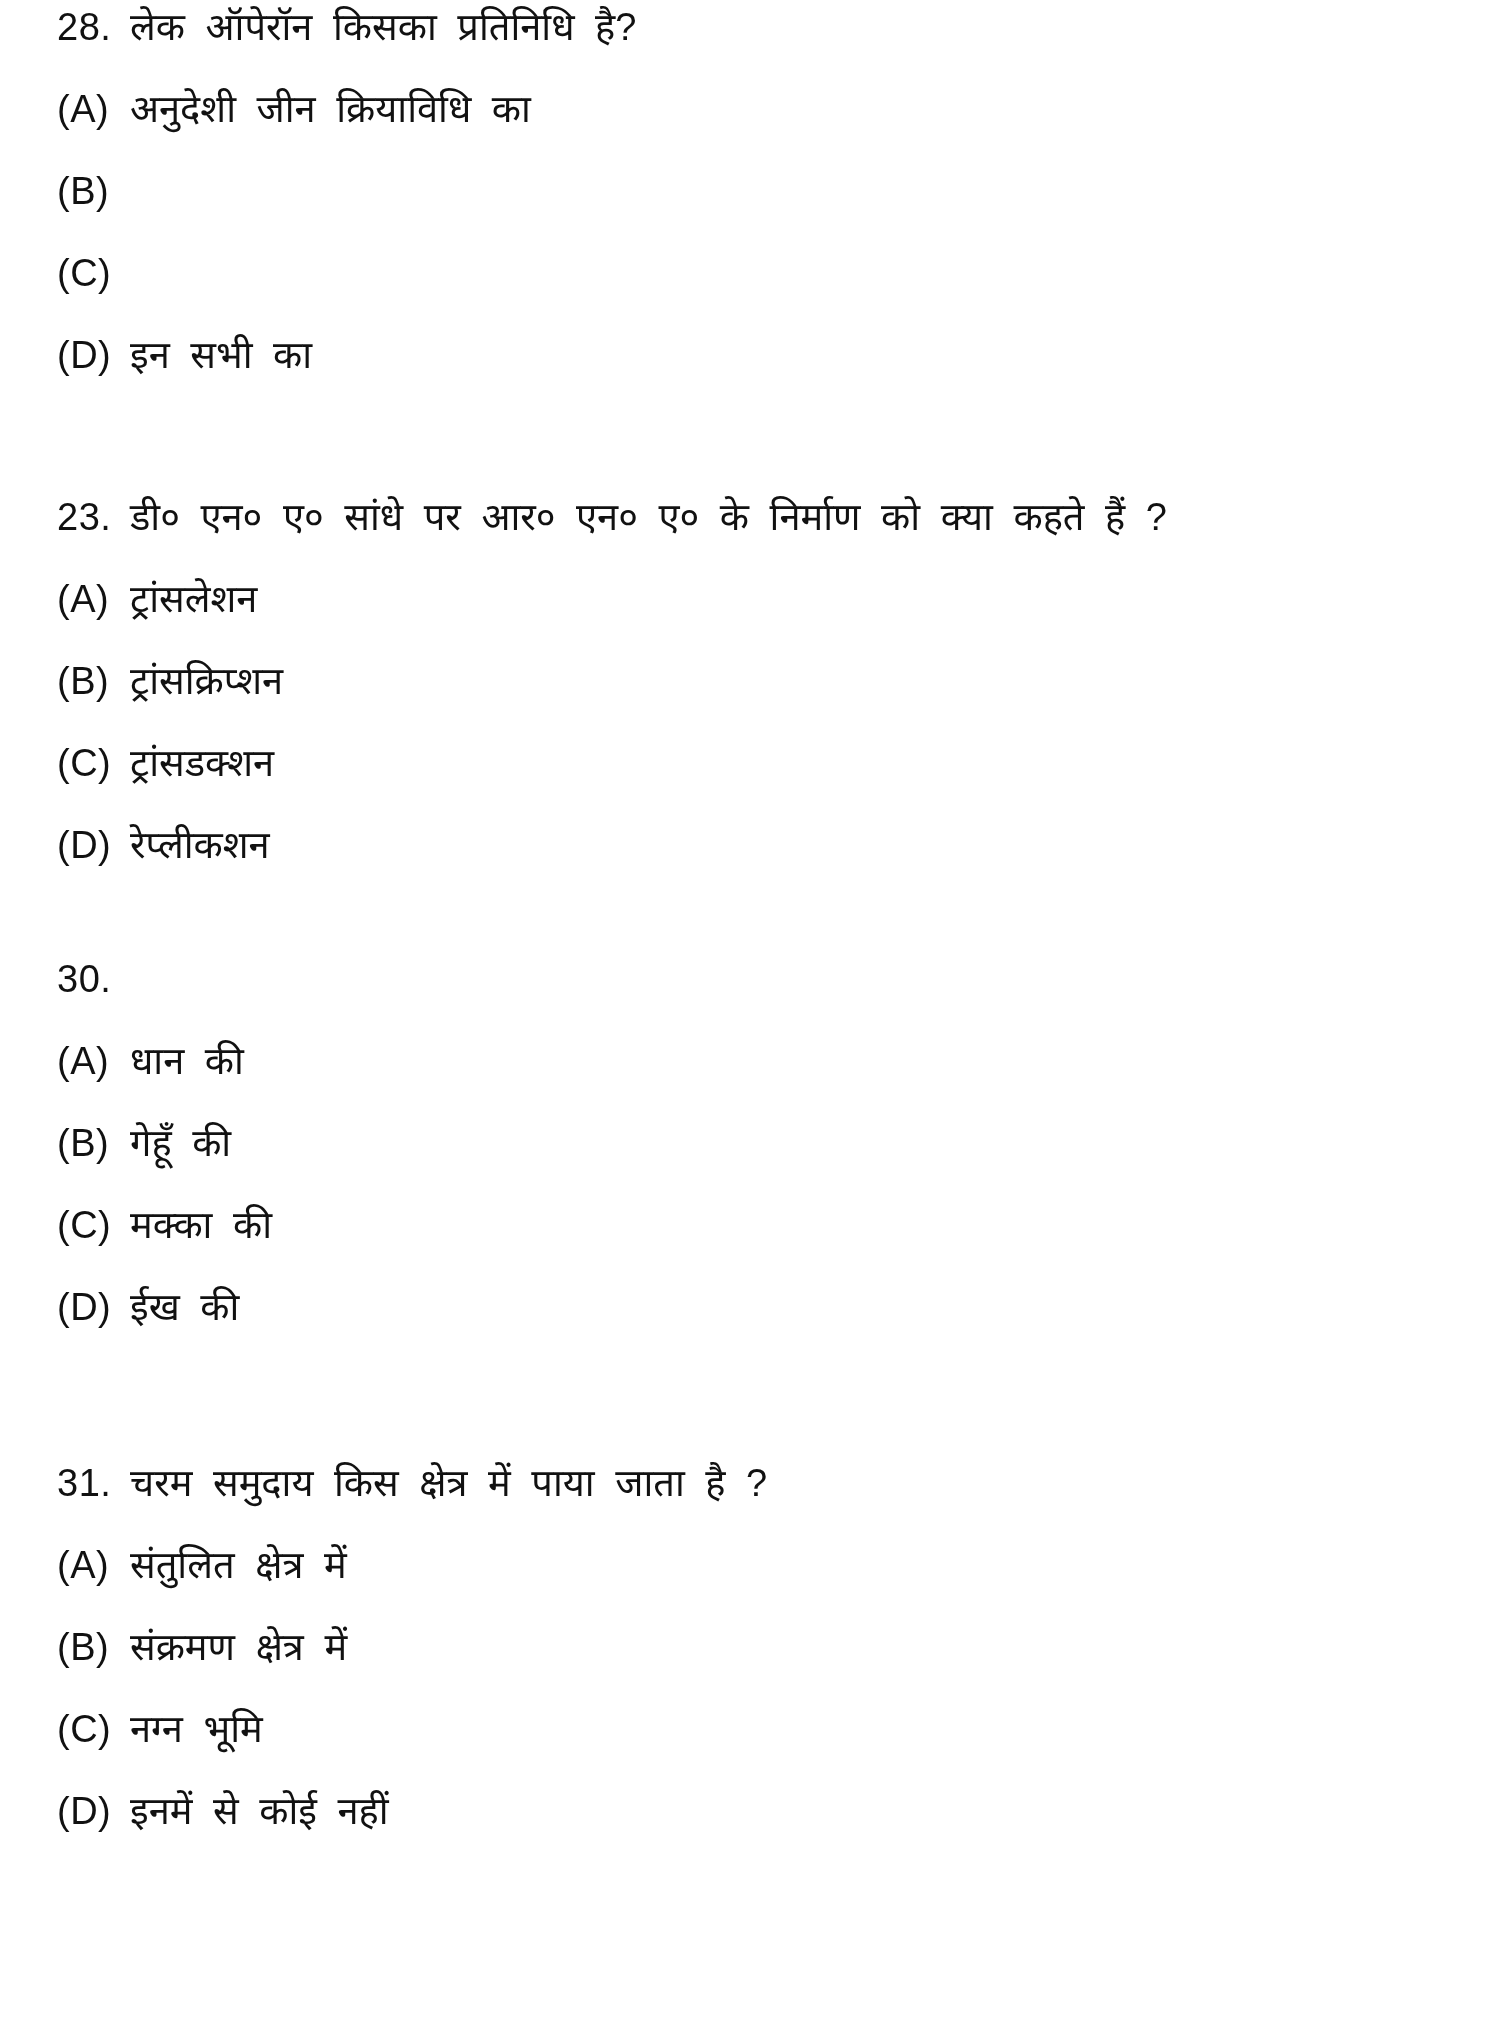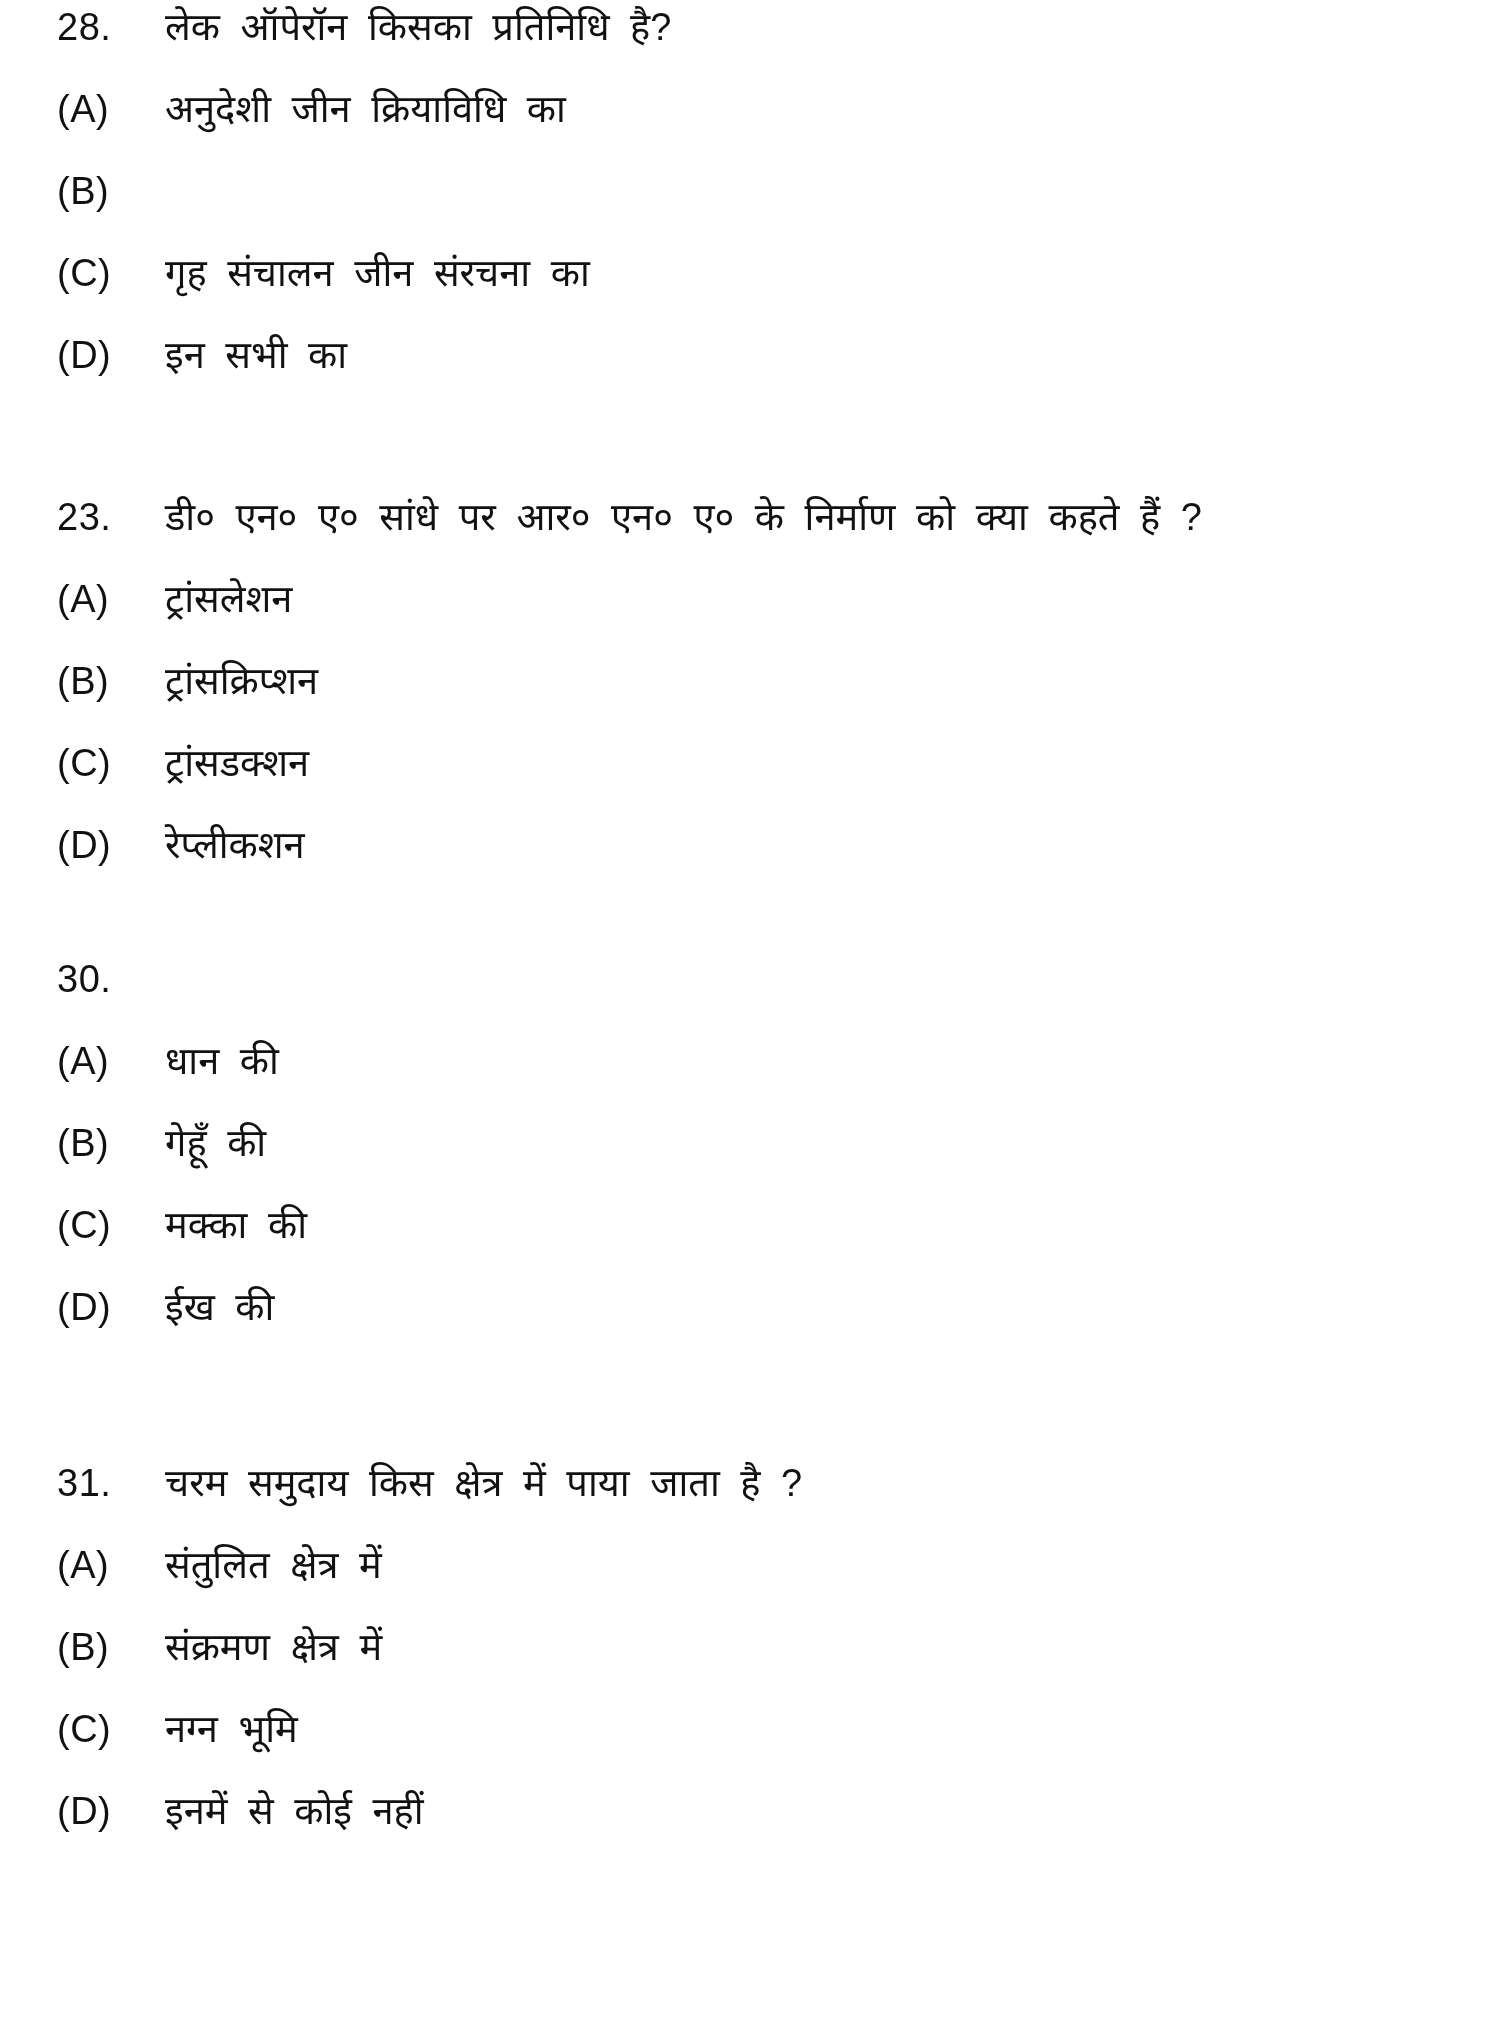--- a/index.html
+++ b/index.html
@@ -40,21 +40,20 @@
     }
     .label {
       display: inline-block;
       width: 73px;
       flex: 0 0 73px;
       letter-spacing: 0.5px;
     }
     .text {
       display: inline-block;
       word-spacing: 10px;
-      margin-left: 35px;
     }
     .q1 { top: 4px; }
     .q2 { top: 494px; }
     .q3 { top: 956px; }
     .q4 { top: 1460px; }
   </style>
 </head>
 <body>
 
 <div class="page">
@@ -66,21 +65,20 @@
     </div>
     <div class="line">
       <span class="label">(A)</span>
       <span class="text">अनुदेशी जीन क्रियाविधि का</span>
     </div>
     <div class="line">
       <span class="label">(B)</span>
     </div>
     <div class="line">
       <span class="label">(C)</span>
-      <span class="text">गृह संचालन जीन संरचना का</span>
     </div>
     <div class="line">
       <span class="label">(D)</span>
       <span class="text">इन सभी का</span>
     </div>
   </div>
 
   <div class="question q2">
     <div class="line">
       <span class="label">23.</span>

